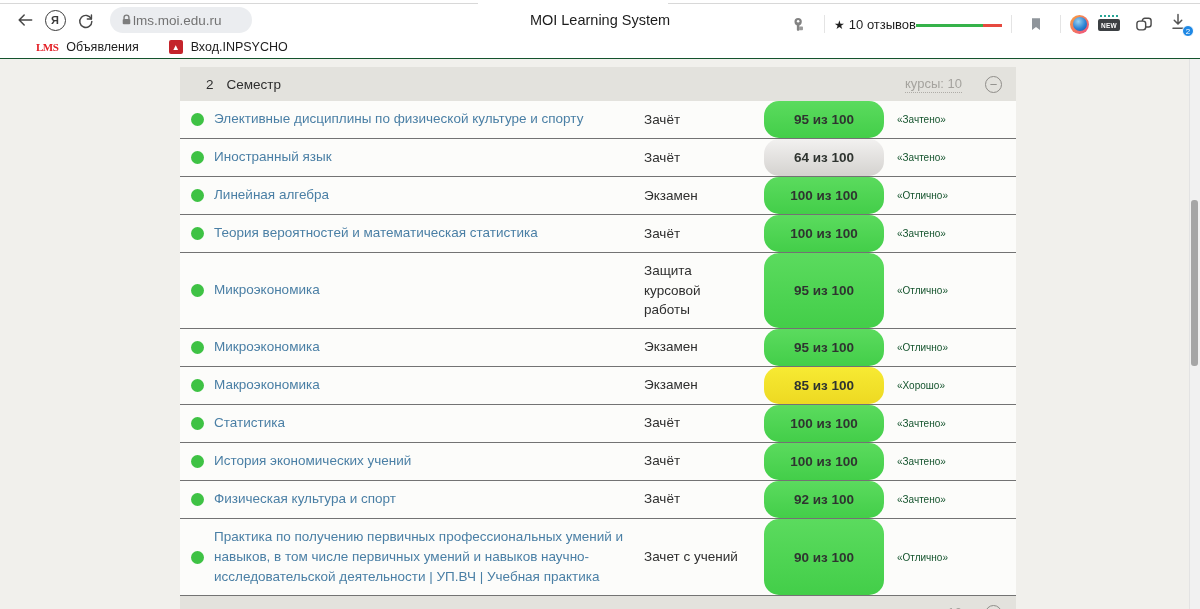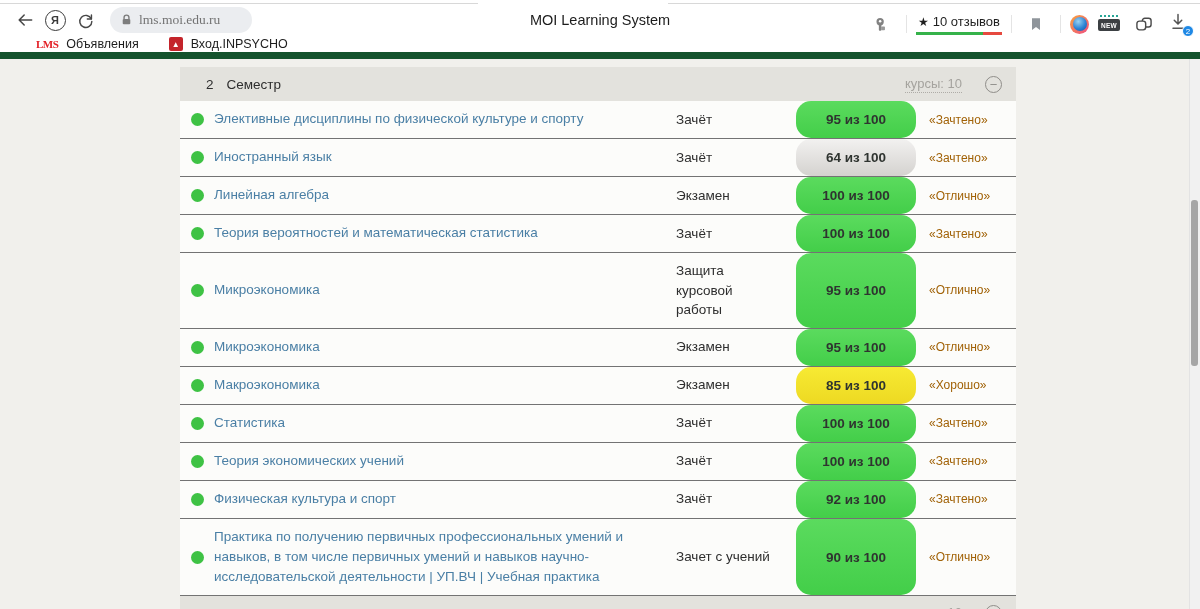--- a/index.html
+++ b/index.html
@@ -10,41 +10,41 @@
   }
 
   
   .chrome { position:absolute; top:0; left:0; width:1200px; height:36px; background:#fff; }
   .tabline { position:absolute; top:3px; height:1px; background:#d8d8d8; }
   .tabline.left { left:0; width:478px; }
   .tabline.right { left:668px; right:0; }
   .chrome-inner { position:absolute; top:4px; left:0; right:0; height:32px; display:flex; align-items:center; padding-left:10px; }
   .chrome-btn { width:30px; height:28px; display:flex; align-items:center; justify-content:center; cursor:pointer; flex-shrink:0; }
   .ya-circle { width:21px; height:21px; border:1.6px solid #3a3a3a; border-radius:50%; display:flex; align-items:center; justify-content:center; font-size:11px; font-weight:bold; color:#3a3a3a; }
-  .addr { margin-left:10px; width:142px; height:26px; background:#ebedf0; border-radius:13px; display:flex; align-items:center; padding:0 10px; gap:6px; cursor:text; flex-shrink:0;font-family:Liberation Serif, serif; }
+  .addr { margin-left:10px; width:142px; height:26px; background:#ebedf0; border-radius:13px; display:flex; align-items:center; padding:0 10px; cursor:text; flex-shrink:0; }
   .addr-url { font-size:13.5px; color:#737373; white-space:nowrap; }
   .page-title { position:absolute; left:50%; transform:translateX(-50%); font-size:14.5px; color:#1c1c1c; white-space:nowrap; }
   .chrome-right { position:absolute; right:8px; top:4px; height:32px; display:flex; align-items:center; gap:9px; }
   .vsep { width:1px; height:18px; background:#e4e4e4; }
-  .reviews { display:flex; flex-direction:column; align-items:center; cursor:pointer; }
+  .reviews { display:flex; align-items:center; cursor:pointer; }
   .reviews-text { font-size:13px; color:#1f1f1f; white-space:nowrap; }
   .reviews-text .star { font-size:12px; margin-right:4px; }
   .reviews-bar { display:flex; width:86px; height:3px; margin-top:3px; }
   .reviews-bar .g { flex:0 0 67px; background:#35b24a; }
   .reviews-bar .r { flex:1; background:#e6493f; }
   .ext-circle { width:19px; height:19px; border-radius:50%; background:linear-gradient(135deg,#f7a43c 0%,#ef4d84 100%); display:flex; align-items:center; justify-content:center; cursor:pointer; }
   .ext-circle .inner { width:14px; height:14px; border-radius:50%; background:radial-gradient(circle at 38% 32%, #9ad2f2 0%, #2e84d4 55%, #0f4fa8 100%); }
   .ext-new { width:22px; height:18px; display:flex; flex-direction:column; align-items:center; cursor:pointer; }
   .ext-new .dashes { width:18px; height:4px; border-top:2px dotted #27a596; }
   .ext-new .body { width:22px; height:12px; background:#3c4043; border-radius:2px; color:#fff; font-size:6.5px; font-weight:bold; display:flex; align-items:center; justify-content:center; letter-spacing:0.3px; }
   .dl-wrap { position:relative; width:24px; height:26px; cursor:pointer; }
   .dl-badge { position:absolute; right:-2px; bottom:0; width:12px; height:12px; border-radius:50%; background:#1e88e5; color:#fff; font-size:8px; display:flex; align-items:center; justify-content:center; border:1px solid #fff; }
 
   
-  .bookmarks { position:absolute; top:36px; left:0; width:1200px; height:23px; background:#fff; border-bottom:7px solid #14532d; display:flex; align-items:center; padding-left:36px; }
+  .bookmarks { position:absolute; top:36px; left:0; width:1200px; height:23px; background:#fff; border-bottom:1px solid #14532d; display:flex; align-items:center; padding-left:36px; }
   .bm { display:flex; align-items:center; gap:8px; margin-right:30px; cursor:pointer; }
   .bm-label { font-size:12.5px; color:#1d1d1d; }
   .lms-logo { color:#e31e24; font-weight:bold; font-size:11px; font-family:"Liberation Serif", serif; letter-spacing:-0.5px; }
   .inp-icon { width:14px; height:14px; background:#c4242b; border-radius:2px; color:#fff; font-size:8px; display:flex; align-items:center; justify-content:center; }
 
   
   .content { position:absolute; top:59px; left:0; width:1200px; height:550px; background:#f1f0ec; }
   .gradebook { position:absolute; left:180px; top:8px; width:836px; }
 
   .section-header { height:34px; background:#e3e2dd; display:flex; align-items:center; padding:0 14px 0 26px; font-size:13.5px; color:#2e2e2e; }
@@ -57,21 +57,21 @@
   .col-dot { width:34px; display:flex; justify-content:center; flex-shrink:0; }
   .dot { width:13px; height:13px; border-radius:50%; background:#3ec244; }
   .col-course { flex:1; padding:8px 14px 8px 0; font-size:13.5px; line-height:1.5; }
   .course-link { color:#4a7fa5; text-decoration:none; cursor:pointer; }
   .col-type { width:120px; flex-shrink:0; font-size:13.5px; color:#2e2e2e; padding:8px 20px 8px 0; line-height:1.45; }
   .col-badge { width:120px; flex-shrink:0; align-self:stretch; display:flex; align-items:center; justify-content:center;border-radius:15px; }
   .badge-text { font-size:13.5px; font-weight:bold; color:#2f3430; }
   .badge-green  { background:linear-gradient(180deg,#5bdb5e 0%,#43ce49 100%); }
   .badge-gray   { background:linear-gradient(180deg,#f2f1f0 0%,#d4d2cf 100%); }
   .badge-yellow { background:linear-gradient(180deg,#f7ea33 0%,#edd922 100%); }
-  .col-grade { width:100px; flex-shrink:0; padding-left:13px; font-size:12px; color:#a16207; }
+  .col-grade { width:132px; flex-shrink:0; padding-left:13px; font-size:10px; color:#14532d; }
 
   
   .scroll-track { position:absolute; right:0; top:59px; width:11px; height:550px; background:#f1f1f1; border-left:1px solid #e3e3e3; }
   .scroll-thumb { position:absolute; right:2px; top:200px; width:7px; height:166px; background:#a6a6a6; border-radius:3px; cursor:grab; }
 </style>
 </head>
 <body>
 
 <div class="chrome">
   <div class="tabline left"></div>
@@ -265,21 +265,21 @@
     <div class="col-badge badge-green">
             <span class="badge-text">100 из 100</span>
           </div>
     <div class="col-grade">«Зачтено»</div>
   </div>
 
   <div class="row">
     <div class="col-dot">
             <span class="dot"></span>
           </div>
-    <div class="col-course"><a class="course-link">Теория экономических учений</a></div>
+    <div class="col-course"><a class="course-link">История экономических учений</a></div>
     <div class="col-type">Зачёт</div>
     <div class="col-badge badge-green">
             <span class="badge-text">100 из 100</span>
           </div>
     <div class="col-grade">«Зачтено»</div>
   </div>
 
   <div class="row">
     <div class="col-dot">
             <span class="dot"></span>

